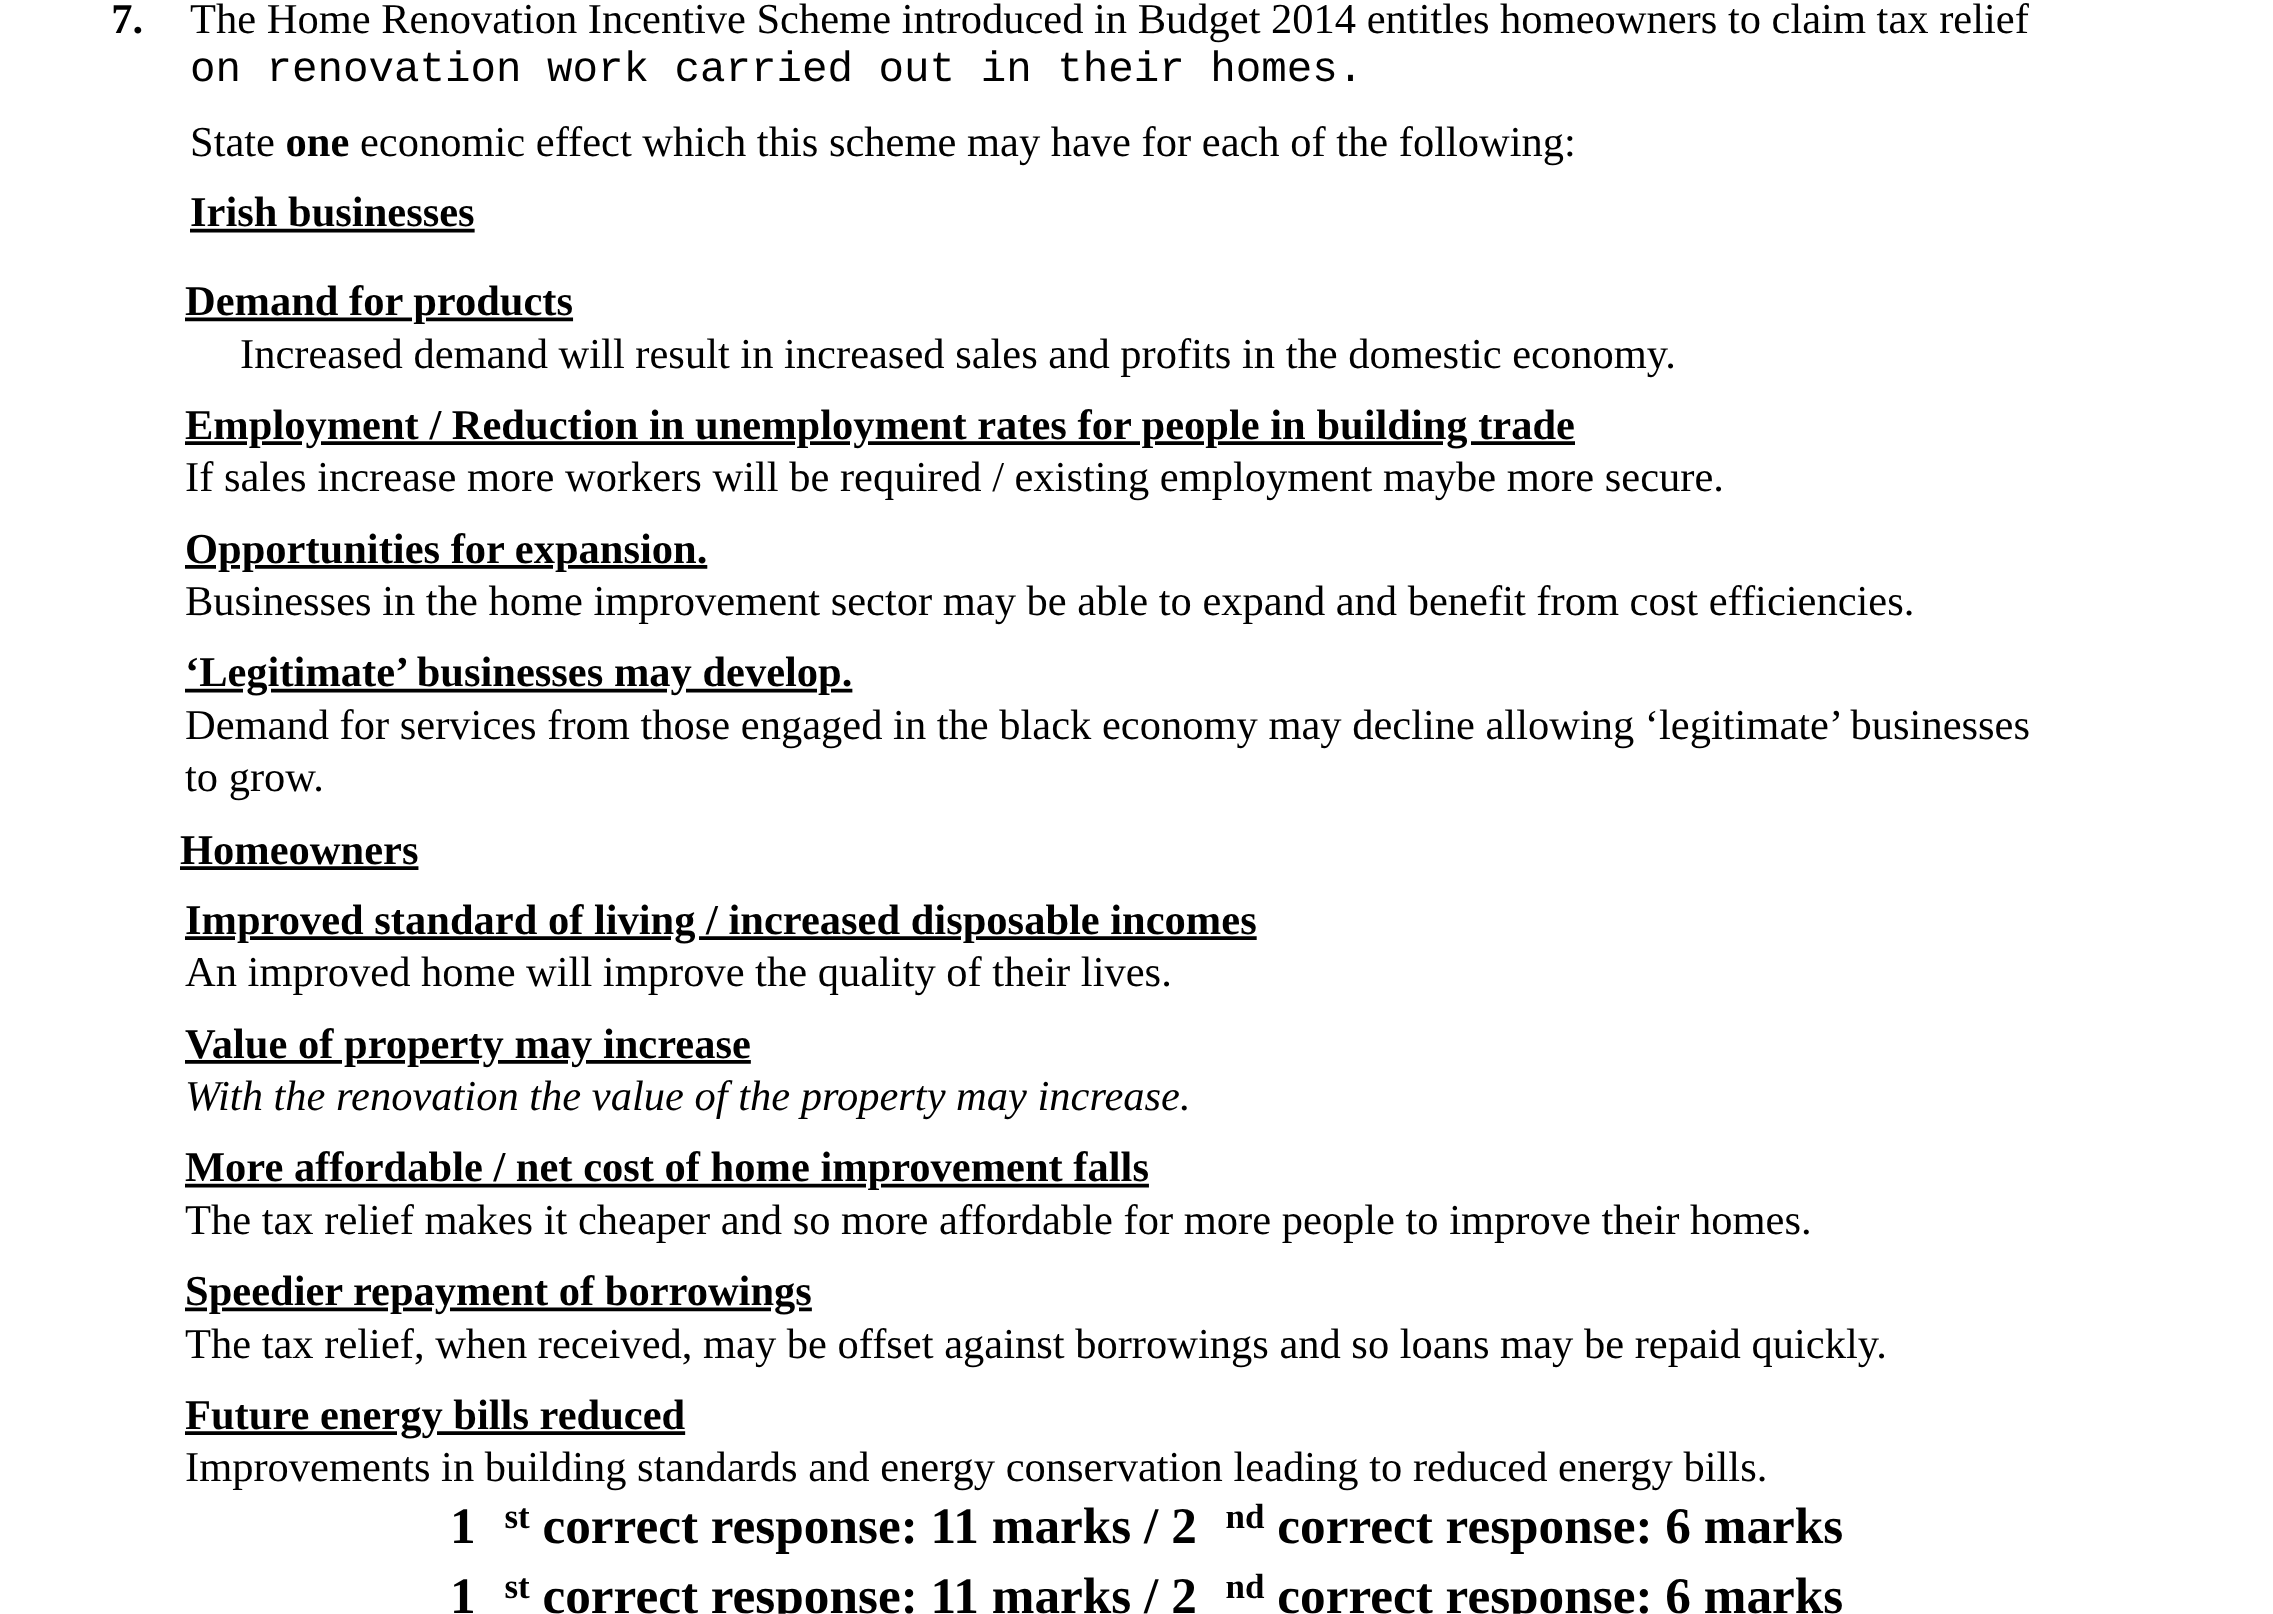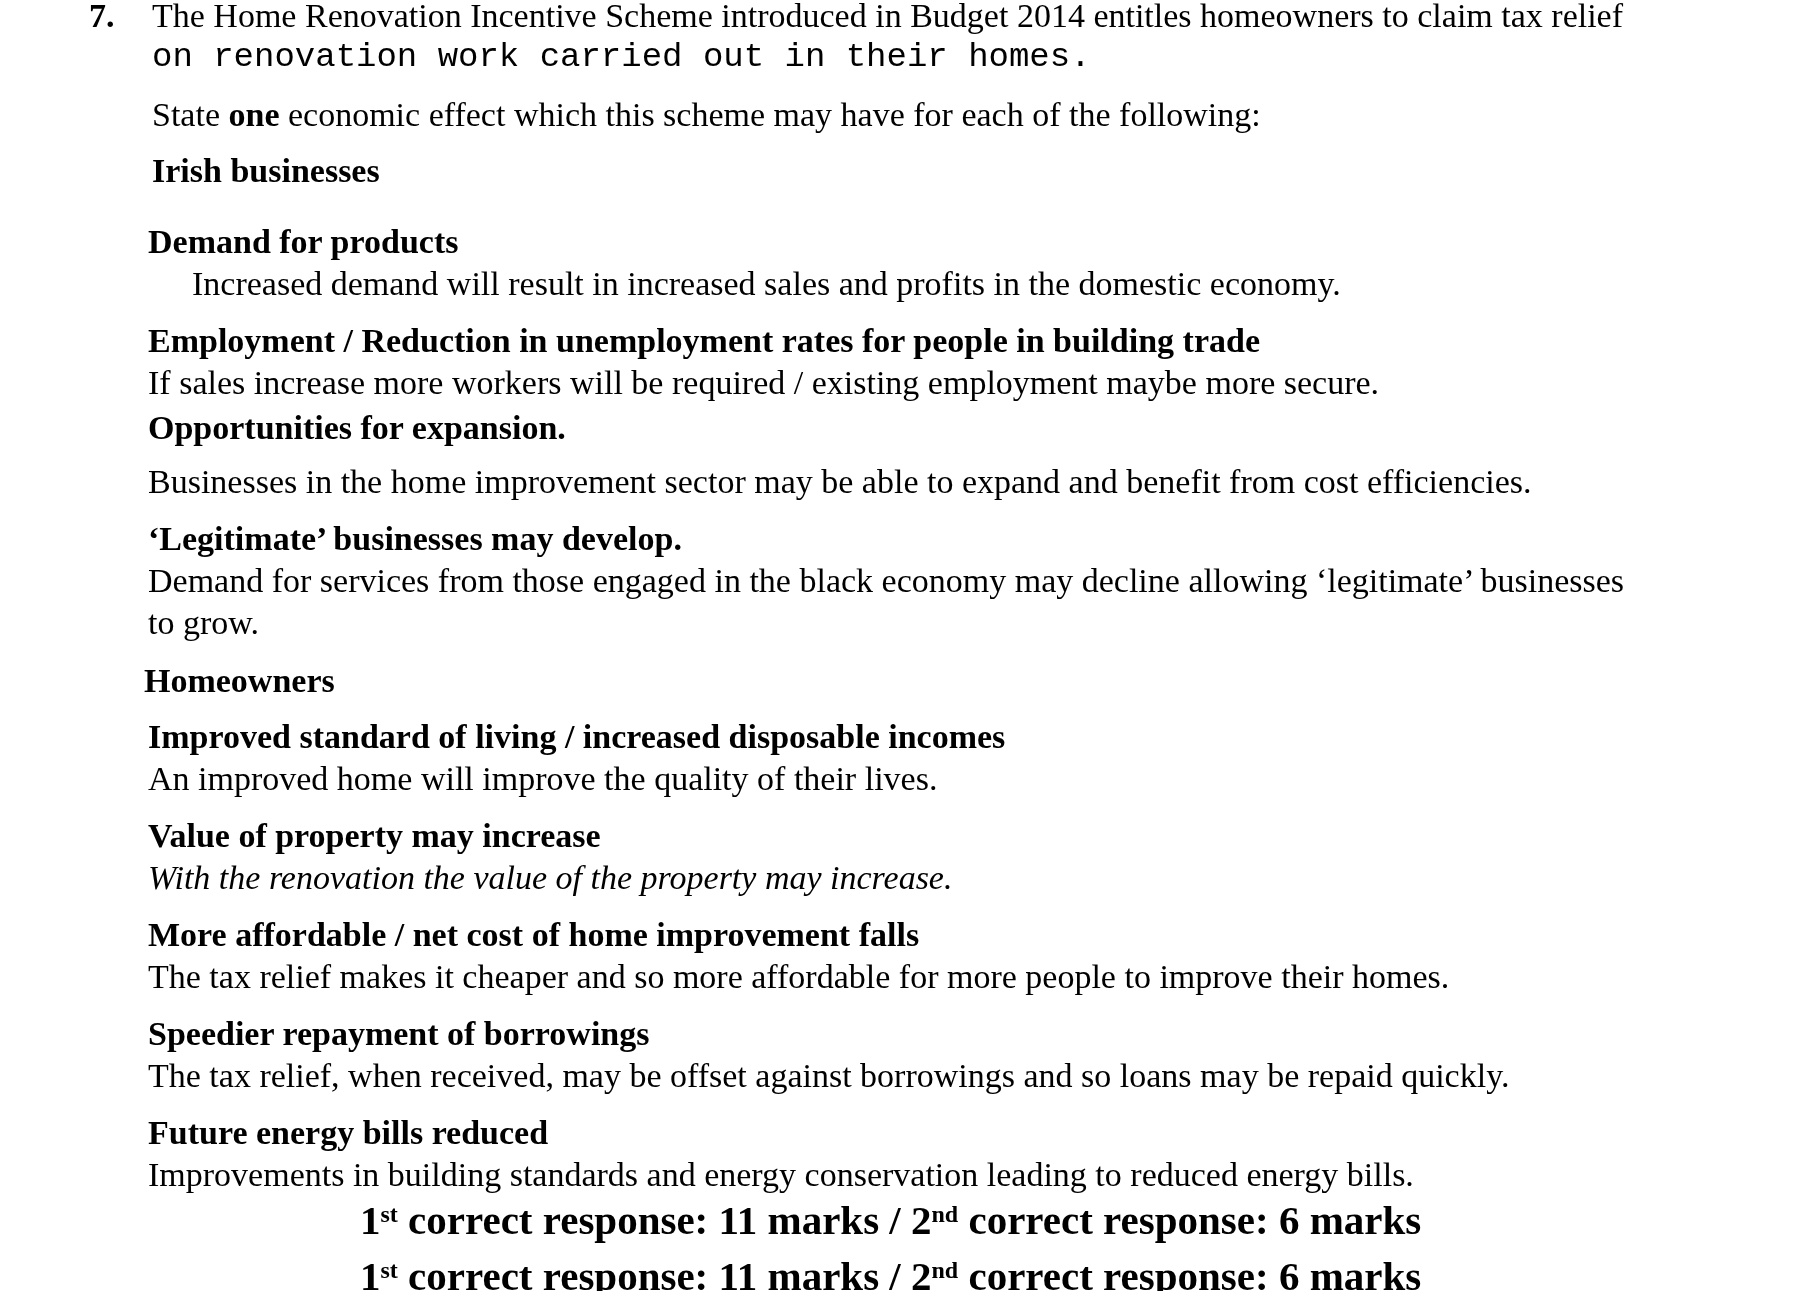--- a/index.html
+++ b/index.html
@@ -1,40 +1,40 @@
 <!DOCTYPE html>
 <html><head>
 <meta charset="utf-8">
 <style>
   html, body { margin:0; padding:0; background:#ffffff; }
   body { width:1818px; height:1291px; position:relative; overflow:hidden;
          font-family:"Liberation Serif", "DejaVu Serif", serif; color:#000; }
   .t { position:absolute; white-space:nowrap; font-size:34px; line-height:40px; }
-  .b { font-weight:bold; }
+  .b { font-weight:bold;text-decoration:underline; }
   .qnum { position:absolute; left:89px; top:-4px; font-size:34px; font-weight:bold; line-height:40px; }
   .marks { position:absolute; left:360px; font-size:41px; font-weight:bold; white-space:nowrap; line-height:48px; }
-  .marks sup { font-size:24px; vertical-align:top; position:relative; top:-6px; }
+  .marks sup { font-size:28px; vertical-align:top; position:relative; top:-6px;margin-left:23px; }
 </style>
 </head>
 <body>
 
 <div class="qnum">7.</div>
 <div class="t" style="left:152px;top:-4px;">The Home Renovation Incentive Scheme introduced in Budget 2014 entitles homeowners to claim tax relief</div>
 <div class="t" style="left:152px;top:37px;font-family:Liberation Mono, monospace;">on renovation work carried out in their homes.</div>
 <div class="t" style="left:152px;top:95px;"><span>State </span><b>one</b><span> economic effect which this scheme may have for each of the following:</span></div>
 
 <div class="t b" style="left:152px;top:151px;">Irish businesses</div>
 
 <div class="t b" style="left:148px;top:222px;">Demand for products</div>
 <div class="t" style="left:148px;top:264px;margin-left:44px;">Increased demand will result in increased sales and profits in the domestic economy.</div>
 
 <div class="t b" style="left:148px;top:321px;">Employment / Reduction in unemployment rates for people in building trade</div>
 <div class="t" style="left:148px;top:363px;">If sales increase more workers will be required / existing employment maybe more secure.</div>
 
-<div class="t b" style="left:148px;top:408px;text-align:center;">Opportunities for expansion.</div>
+<div class="t b" style="left:148px;top:420px;text-align:center;">Opportunities for expansion.</div>
 <div class="t" style="left:148px;top:462px;">Businesses in the home improvement sector may be able to expand and benefit from cost efficiencies.</div>
 
 <div class="t b" style="left:148px;top:519px;">‘Legitimate’ businesses may develop.</div>
 <div class="t" style="left:148px;top:561px;">Demand for services from those engaged in the black economy may decline allowing ‘legitimate’ businesses</div>
 <div class="t" style="left:148px;top:603px;">to grow.</div>
 
 <div class="t b" style="left:144px;top:661px;">Homeowners</div>
 
 <div class="t b" style="left:148px;top:717px;">Improved standard of living / increased disposable incomes</div>
 <div class="t" style="left:148px;top:759px;">An improved home will improve the quality of their lives.</div>

